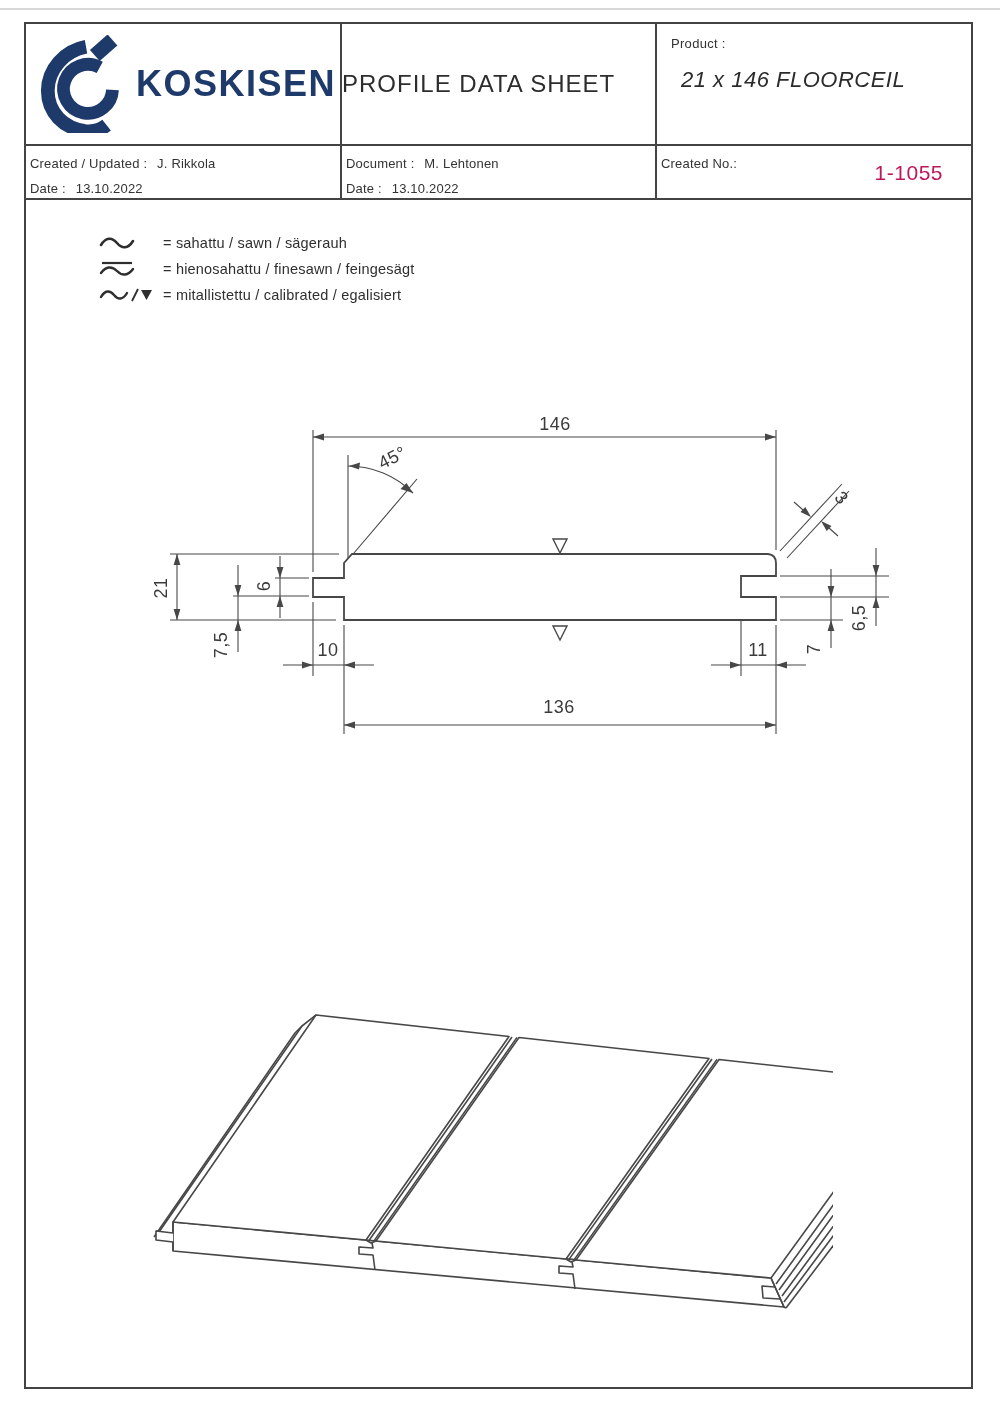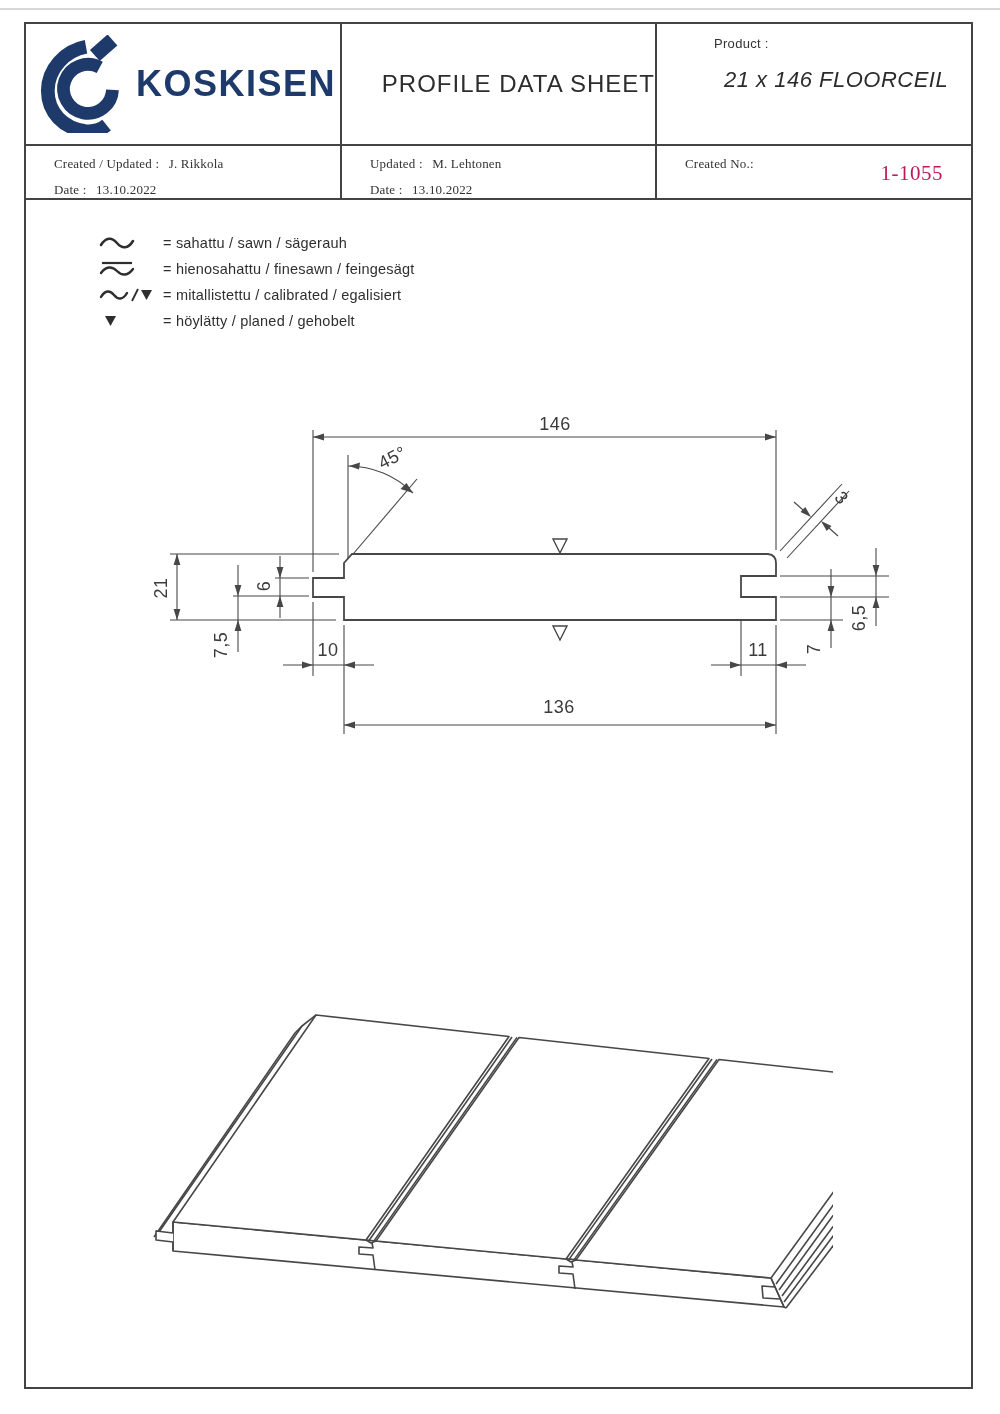--- a/index.html
+++ b/index.html
@@ -19,26 +19,26 @@
     border-bottom:2px solid #434343;
   }
   .hcell { box-sizing:border-box; position:relative; }
   .c1,.c2 { border-right:2px solid #434343; }
   .r2 { border-top:2px solid #434343; }
   .logo-cell { display:flex; align-items:center; padding-left:12px; }
   .logo-mark { width:98px; height:98px; flex:0 0 auto; }
   .brand {
     font-size:36px; font-weight:bold; color:#1e3a6b; letter-spacing:1.5px; margin-left:0;
   }
-  .title-cell { display:flex; align-items:center; justify-content:flex-end; }
+  .title-cell { display:flex; align-items:center; justify-content:flex-start; }
   .sheet-title { font-size:24px; letter-spacing:1px; color:#2d2d2d; }
-  .product-cell { padding:12px 10px 0 14px;margin-left:43px; }
+  .product-cell { padding:12px 10px 0 14px; }
   .small-label { font-size:13px; color:#333333; letter-spacing:0.3px; }
   .product-value { font-size:22px; color:#2b2b2b; margin:16px 0 0 10px; letter-spacing:0.5px;font-style:italic; }
-  .meta-cell { padding:10px 10px 0 28px; font-size:13px; color:#333333;font-family:Liberation Serif, serif; }
+  .meta-cell { padding:10px 10px 0 4px; font-size:13px; color:#333333; }
   .meta-line { margin-bottom:10px; letter-spacing:0.2px; }
   .meta-line .val { margin-left:6px; }
   .doc-no {
     position:absolute; right:28px; top:15px; font-size:21px; color:#be185d; letter-spacing:0.5px;
   }
   .body-area { position:relative; width:100%; height:1031px;margin-left:43px; }
   .legend { position:absolute; left:30px; top:30px; }
   .legend-row { display:flex; align-items:center; height:26px; }
   .legend-sym { width:64px; display:flex; align-items:center; }
   .legend-text { font-size:14.5px; color:#2f2f2f; letter-spacing:0.2px; }
@@ -83,21 +83,21 @@
           <span class="val">J. Rikkola</span>
         </div>
         <div class="meta-line">
           <span>Date :</span>
           <span class="val">13.10.2022</span>
         </div>
       </div>
 
       <div class="hcell c2 r2 meta-cell">
         <div class="meta-line">
-          <span>Updated :</span>
+          <span>Document :</span>
           <span class="val">M. Lehtonen</span>
         </div>
         <div class="meta-line">
           <span>Date :</span>
           <span class="val">13.10.2022</span>
         </div>
       </div>
 
       <div class="hcell r2 meta-cell">
         <div class="meta-line">Created No.:</div>
@@ -127,28 +127,20 @@
         </div>
         <div class="legend-row">
           <span class="legend-sym">
             <svg width="56" height="16" viewBox="0 0 56 16">
                 <path d="M2,10 C6,3 11,3 15,8 C19,13 24,13 28,6" stroke="#2e2e2e" stroke-width="2.4" fill="none" stroke-linecap="round"></path>
                 <line x1="33" y1="14" x2="39" y2="2" stroke="#2e2e2e" stroke-width="1.8"></line>
                 <polygon points="42,3 53,3 47.5,13" fill="#2e2e2e"></polygon>
               </svg>
           </span>
           <span class="legend-text">= mitallistettu / calibrated / egalisiert</span>
-        </div>
-        <div class="legend-row">
-          <span class="legend-sym">
-            <svg width="36" height="14" viewBox="0 0 36 14">
-                <polygon points="6,2 17,2 11.5,12" fill="#2e2e2e"></polygon>
-              </svg>
-          </span>
-          <span class="legend-text">= höylätty / planed / gehobelt</span>
         </div>
       </div>
 
       <svg class="cross-svg" width="840" height="360" viewBox="60 415 840 360">
 
         <g stroke="#474747" stroke-width="1.1" fill="none">
           <line x1="270" y1="433" x2="270" y2="575"></line>
           <line x1="733" y1="433" x2="733" y2="553"></line>
           <line x1="270" y1="440" x2="733" y2="440"></line>
           <line x1="305" y1="458" x2="305" y2="561"></line>

